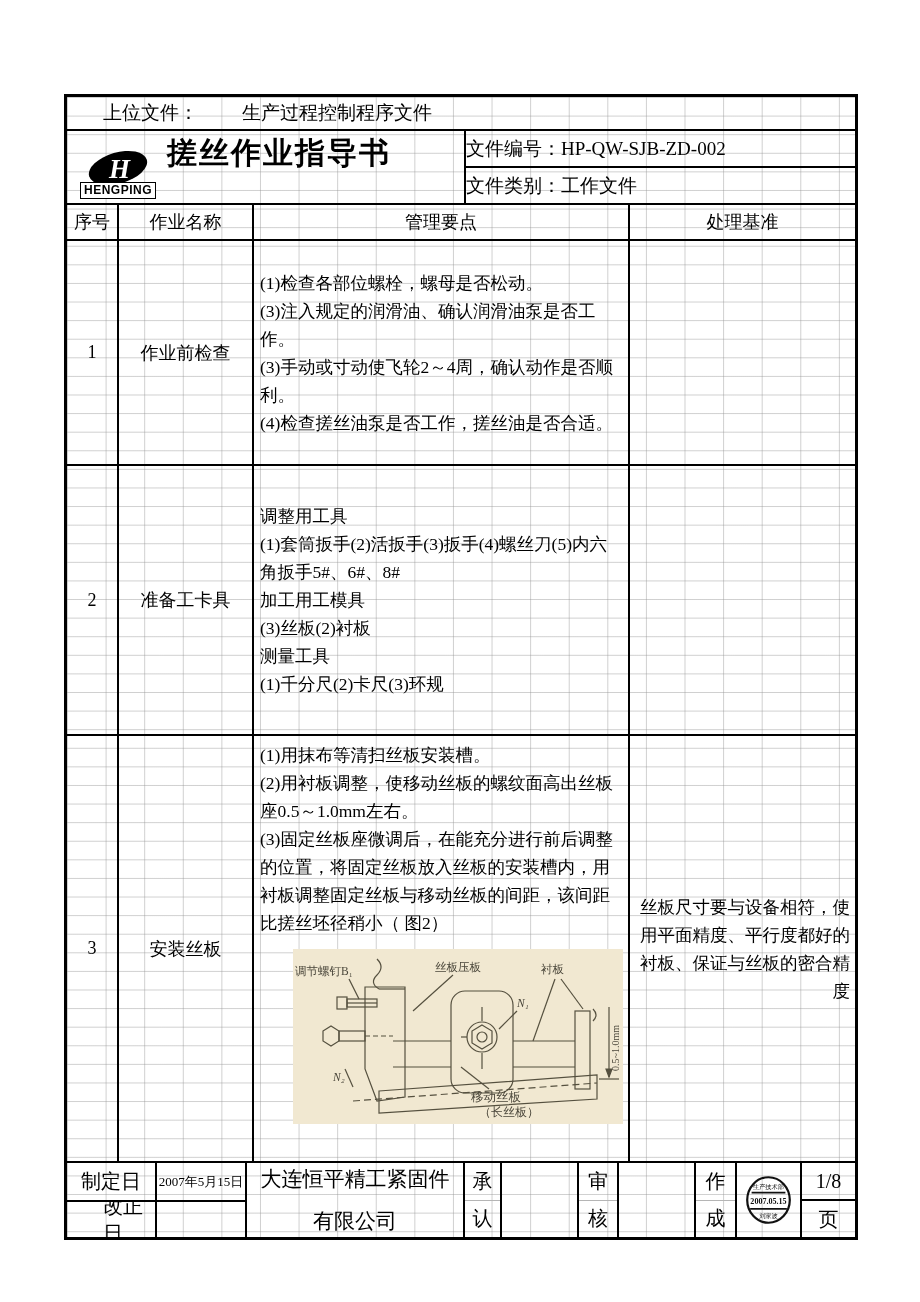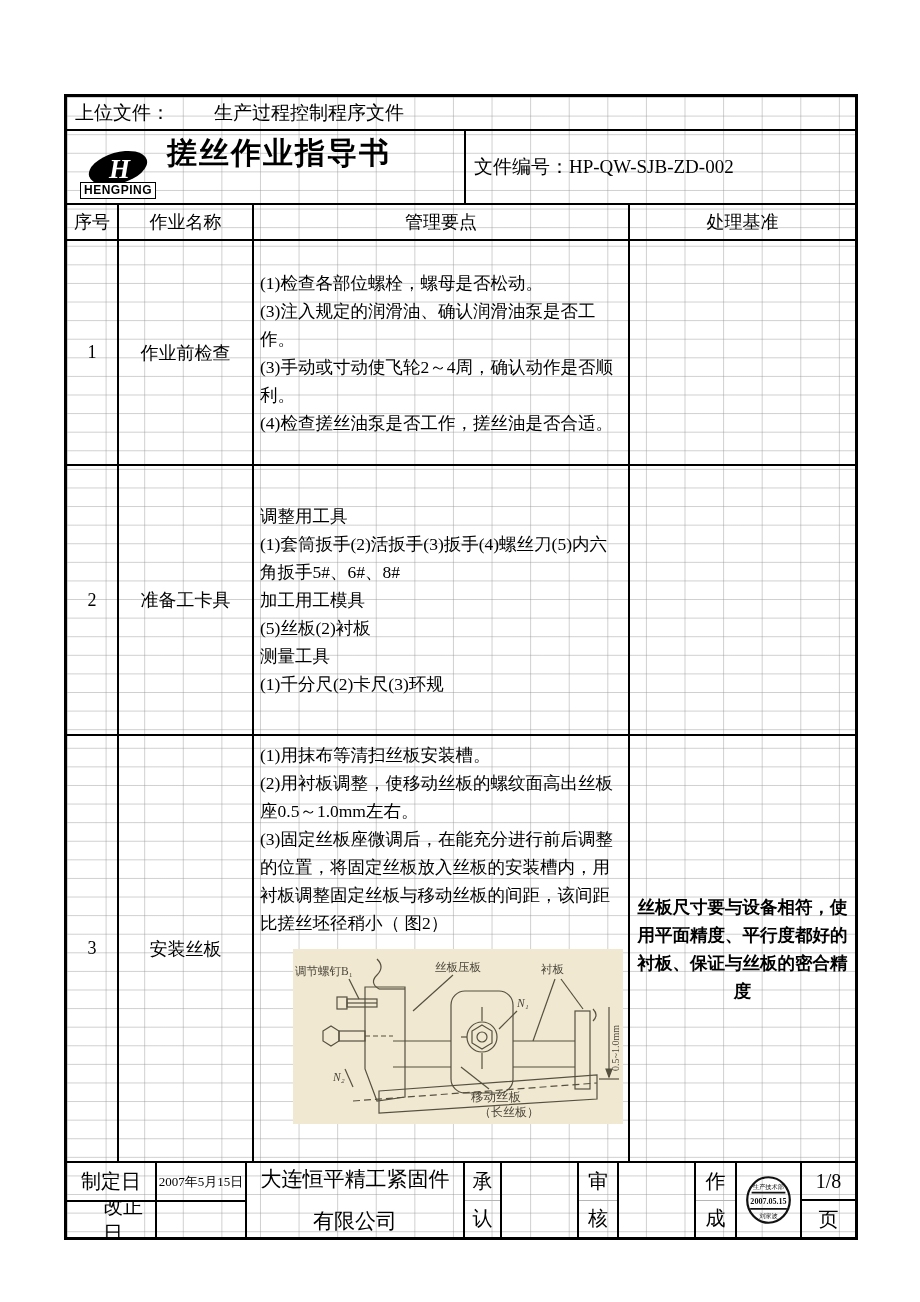--- a/index.html
+++ b/index.html
@@ -10,51 +10,51 @@
   }
   .sheet{
     position:absolute;left:64px;top:94px;width:788px;
     border:3px solid #000;
     background-image:
       linear-gradient(to right, rgba(150,150,150,.45) 1px, transparent 1px),
       linear-gradient(to bottom, rgba(150,150,150,.45) 1px, transparent 1px);
     background-size:38.6px 18.6px;
   }
   .trow{display:grid;border-top:2px solid #000;}
-  .trow:first-child{border-top:none;}
+  .trow:first-child{border-top:none;margin-left:28px;}
   .cell{border-left:2px solid #000;overflow:hidden;box-sizing:border-box;}
   .cell:first-child{border-left:none;}
 
   
   .upper{height:32px;display:flex;align-items:center;font-size:19px;}
   .upper .lbl{margin-left:8px;}
   .upper .val{margin-left:44px;}
 
   
   .band{grid-template-columns:397px 1fr;height:72px;}
   .band-left{display:flex;align-items:stretch;}
   .logo{width:94px;display:flex;flex-direction:column;align-items:center;justify-content:flex-end;padding:3px 0 4px 4px;}
   .logo svg{display:block;}
   .logo .logotext{font-family:"Liberation Sans","DejaVu Sans",sans-serif;font-size:12px;font-weight:bold;border:1px solid #000;padding:0 3px 1px 3px;letter-spacing:.5px;margin-top:-6px;background:#fff;}
   .titles{flex:1;display:flex;flex-direction:column;justify-content:space-between;padding:2px 0 2px 2px;}
   .dept{font-size:19px;text-align:center;}
   .doctitle{font-size:30px;font-weight:bold;letter-spacing:2px;}
   .band-right{display:flex;flex-direction:column;}
-  .band-right .sub{flex:1;display:flex;align-items:center;font-size:19px;padding-left:8px;}
+  .band-right .sub{flex:1;display:flex;align-items:center;font-size:19px;}
   .band-right .sub + .sub{border-top:2px solid #000;}
 
   
   .cols{grid-template-columns:50px 135px 376px 1fr;}
   .thead{height:34px;}
   .thead .cell{display:flex;align-items:center;justify-content:center;font-size:18px;}
   .body-row .cell{display:flex;}
   .num,.name{align-items:center;justify-content:center;font-size:18px;}
   .crit{flex-direction:column;justify-content:center;padding:4px 6px 4px 6px;font-size:17.5px;line-height:28px;}
   .crit.toptext{justify-content:flex-start;padding-top:5px;}
-  .points{align-items:center;justify-content:center;text-align:center;font-size:17.5px;line-height:28px;padding:0 5px;font-weight:bold;}
+  .points{align-items:center;justify-content:center;text-align:right;font-size:17.5px;line-height:28px;padding:0 5px;}
   .row1{height:223px;}
   .row2{height:268px;}
   .row3{height:425px;}
 
   .figure{margin:12px 0 0 33px;}
 
   
   .tfoot{grid-template-columns:88px 90px 218px 37px 77px 40px 77px 41px 65px 55px;grid-template-rows:37px 37px;height:74px;font-size:20px;}
   .fc{border-left:2px solid #000;box-sizing:border-box;display:flex;align-items:center;justify-content:center;overflow:hidden;}
   .fc.first{border-left:none;}
@@ -93,20 +93,24 @@
       </div>
       <div class="titles">
         <div class="doctitle">搓丝作业指导书</div>
       </div>
     </div>
     <div class="cell band-right">
       <div class="sub">
         <span>文件编号：</span>
         <span>HP-QW-SJB-ZD-002</span>
       </div>
+      <div class="sub">
+        <span>文件类别：</span>
+        <span>工作文件</span>
+      </div>
     </div>
   </div>
 
   <div class="trow cols thead">
     <div class="cell">序号</div>
     <div class="cell">作业名称</div>
     <div class="cell">管理要点</div>
     <div class="cell">处理基准</div>
   </div>
 
@@ -122,21 +126,21 @@
     <div class="cell points"></div>
   </div>
 
   <div class="trow cols body-row row2">
     <div class="cell num">2</div>
     <div class="cell name">准备工卡具</div>
     <div class="cell crit">
         <div class="crit-line">调整用工具</div>
         <div class="crit-line">(1)套筒扳手(2)活扳手(3)扳手(4)螺丝刀(5)内六角扳手5#、6#、8#</div>
         <div class="crit-line">加工用工模具</div>
-        <div class="crit-line">(5)丝板(2)衬板</div>
+        <div class="crit-line">(3)丝板(2)衬板</div>
         <div class="crit-line">测量工具</div>
         <div class="crit-line">(1)千分尺(2)卡尺(3)环规</div>
       </div>
     <div class="cell points"></div>
   </div>
 
   <div class="trow cols body-row row3">
     <div class="cell num">3</div>
     <div class="cell name">安装丝板</div>
     <div class="cell crit toptext">

